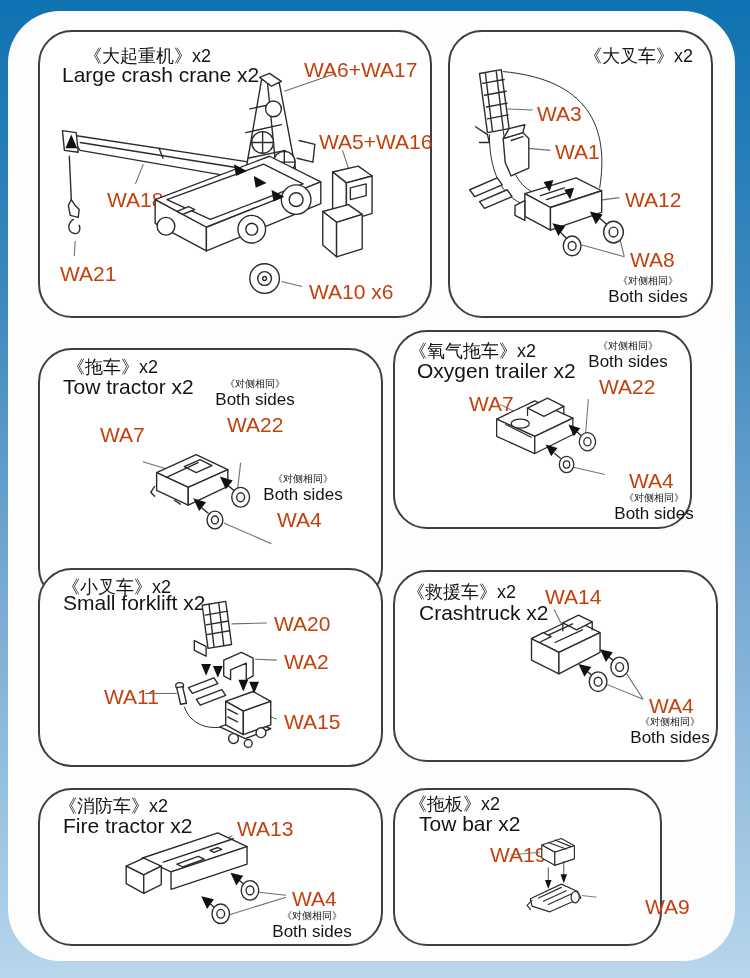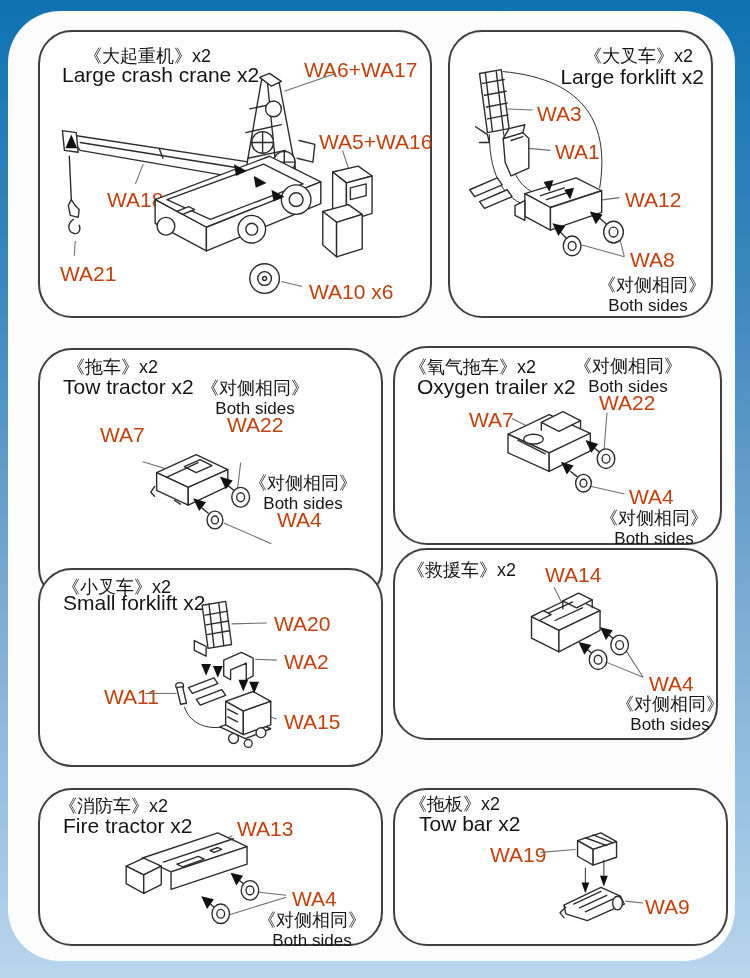--- a/index.html
+++ b/index.html
@@ -13,21 +13,21 @@
     background:#fdfdfd;border-radius:52px;
   }
   .panel{
     position:absolute;background:#fff;border:2px solid #3f3f3f;border-radius:34px;
     box-sizing:border-box;
   }
   .t-zh{position:absolute;font-size:18px;color:#141414;white-space:nowrap;}
   .t-en{position:absolute;font-size:21px;color:#141414;white-space:nowrap;margin-left:16px;}
   .label{position:absolute;font-size:21px;color:#c2410c;white-space:nowrap;}
   .note{position:absolute;text-align:center;color:#141414;white-space:nowrap;}
-  .note-zh{font-size:18px;line-height:1.15;}
+  .note-zh{font-size:10px;line-height:1.15;}
   .note-en{font-size:17px;line-height:1.15;}
   .art{position:absolute;left:0;top:0;width:100%;height:100%;}
   .ra{text-align:center;}
 </style>
 </head>
 <body>
 
 <div class="page"></div>
 
 <div class="panel" style="left:38px;top:30px;width:394px;height:288px">
@@ -111,21 +111,20 @@
       <polygon points="196,134 209,141 198,146"></polygon>
       <polygon points="216,146 229,153 218,158"></polygon>
       <polygon points="25,118 31,104 37,118"></polygon>
       <polygon points="234,160 247,167 236,172"></polygon>
     </g>
   </svg>
 </div>
 
 <div class="panel" style="left:448px;top:30px;width:265px;height:288px">
   <div class="t-zh ra" style="right:18px;top:12px">《大叉车》x2</div>
-  <div class="t-en ra" style="right:7px;top:33px">Large forklift x2</div>
   <span class="label" style="left:87px;top:70px">WA3</span>
   <span class="label" style="left:105px;top:108px">WA1</span>
   <span class="label" style="left:175px;top:156px">WA12</span>
   <span class="label" style="left:180px;top:216px">WA8</span>
   <div class="note" style="left:148px;top:243px;width:100px">
     <div class="note-zh">《对侧相同》</div>
     <div class="note-en">Both sides</div>
   </div>
   <svg class="art" viewBox="0 0 265 288">
     <g stroke="#6e6e6e" stroke-width="1.1">
@@ -227,21 +226,21 @@
           <ellipse cx="177" cy="144" rx="3.5" ry="4"></ellipse>
       </g>
     </g>
     <g fill="#111">
       <polygon points="182,100 195,104 188,113"></polygon>
       <polygon points="155,122 168,126 161,135"></polygon>
     </g>
   </svg>
 </div>
 
-<div class="panel" style="left:393px;top:346px;width:329px;height:199px">
+<div class="panel" style="left:393px;top:330px;width:299px;height:199px">
   <div class="t-zh" style="left:14px;top:7px">《氧气拖车》x2</div>
   <div class="t-en" style="left:6px;top:27px">Oxygen trailer x2</div>
   <div class="note" style="left:168px;top:8px;width:130px">
     <div class="note-zh">《对侧相同》</div>
     <div class="note-en">Both sides</div>
   </div>
   <span class="label" style="left:204px;top:43px">WA22</span>
   <span class="label" style="left:74px;top:60px">WA7</span>
   <span class="label" style="left:234px;top:137px">WA4</span>
   <div class="note" style="left:194px;top:160px;width:130px">
@@ -333,22 +332,23 @@
     </g>
     <g fill="#111">
       <polygon points="163,96 173,96 168,108"></polygon>
       <polygon points="175,98 185,98 180,110"></polygon>
       <polygon points="201,112 211,112 206,124"></polygon>
       <polygon points="212,114 222,114 217,126"></polygon>
     </g>
   </svg>
 </div>
 
-<div class="panel" style="left:393px;top:548px;width:325px;height:192px">
+<div class="panel" style="left:393px;top:570px;width:325px;height:192px">
   <div class="t-zh" style="left:12px;top:8px">《救援车》x2</div>
+  <div class="t-en" style="left:8px;top:29px">Crashtruck x2</div>
   <span class="label" style="left:150px;top:13px">WA14</span>
   <span class="label" style="left:254px;top:122px">WA4</span>
   <div class="note" style="left:210px;top:144px;width:130px">
     <div class="note-zh">《对侧相同》</div>
     <div class="note-en">Both sides</div>
   </div>
   <svg class="art" viewBox="0 0 325 192">
     <g stroke="#6e6e6e" stroke-width="1.1">
       <line x1="161" y1="38" x2="170" y2="56"></line>
       <line x1="252" y1="130" x2="213" y2="114"></line>
@@ -417,21 +417,21 @@
           <ellipse cx="183" cy="127" rx="4" ry="4.5"></ellipse>
       </g>
     </g>
     <g fill="#111">
       <polygon points="193,85 206,88 199,98"></polygon>
       <polygon points="163,109 176,112 169,122"></polygon>
     </g>
   </svg>
 </div>
 
-<div class="panel" style="left:393px;top:788px;width:335px;height:158px">
+<div class="panel" style="left:393px;top:788px;width:269px;height:158px">
   <div class="t-zh" style="left:14px;top:2px">《拖板》x2</div>
   <div class="t-en" style="left:8px;top:22px">Tow bar x2</div>
   <span class="label" style="left:95px;top:53px">WA19</span>
   <span class="label" style="left:250px;top:105px">WA9</span>
   <svg class="art" viewBox="0 0 325 158">
     <g stroke="#6e6e6e" stroke-width="1.1">
       <line x1="142" y1="64" x2="178" y2="61"></line>
       <line x1="247" y1="116" x2="229" y2="114"></line>
     </g>
     <g fill="#fff" stroke="#2b2b2b" stroke-width="1.4" stroke-linejoin="round" stroke-linecap="round">

